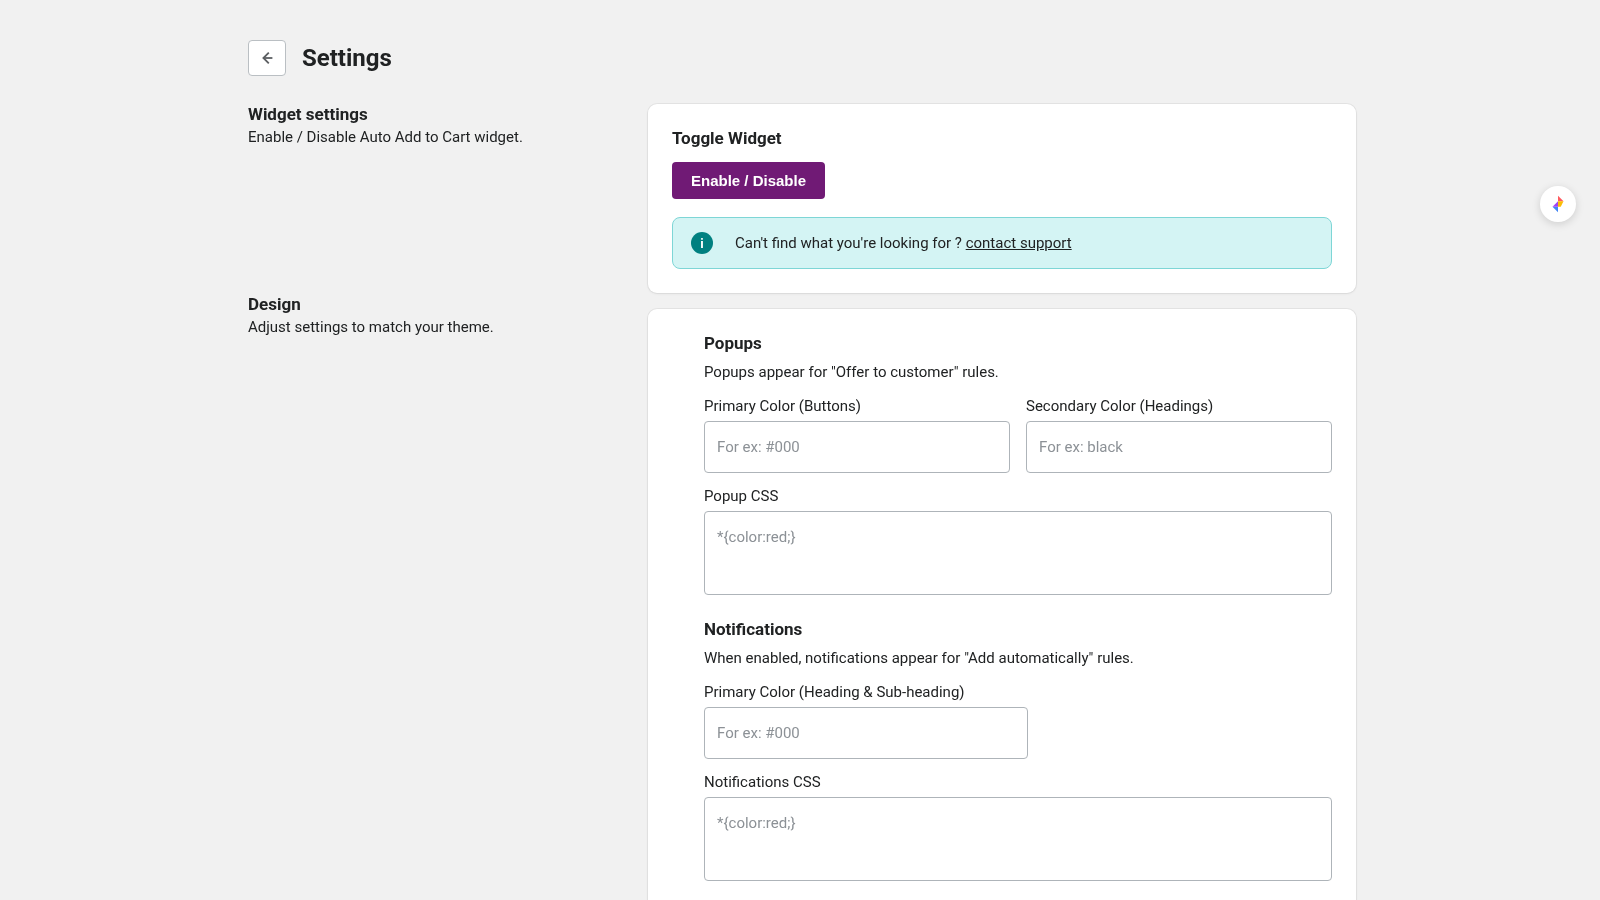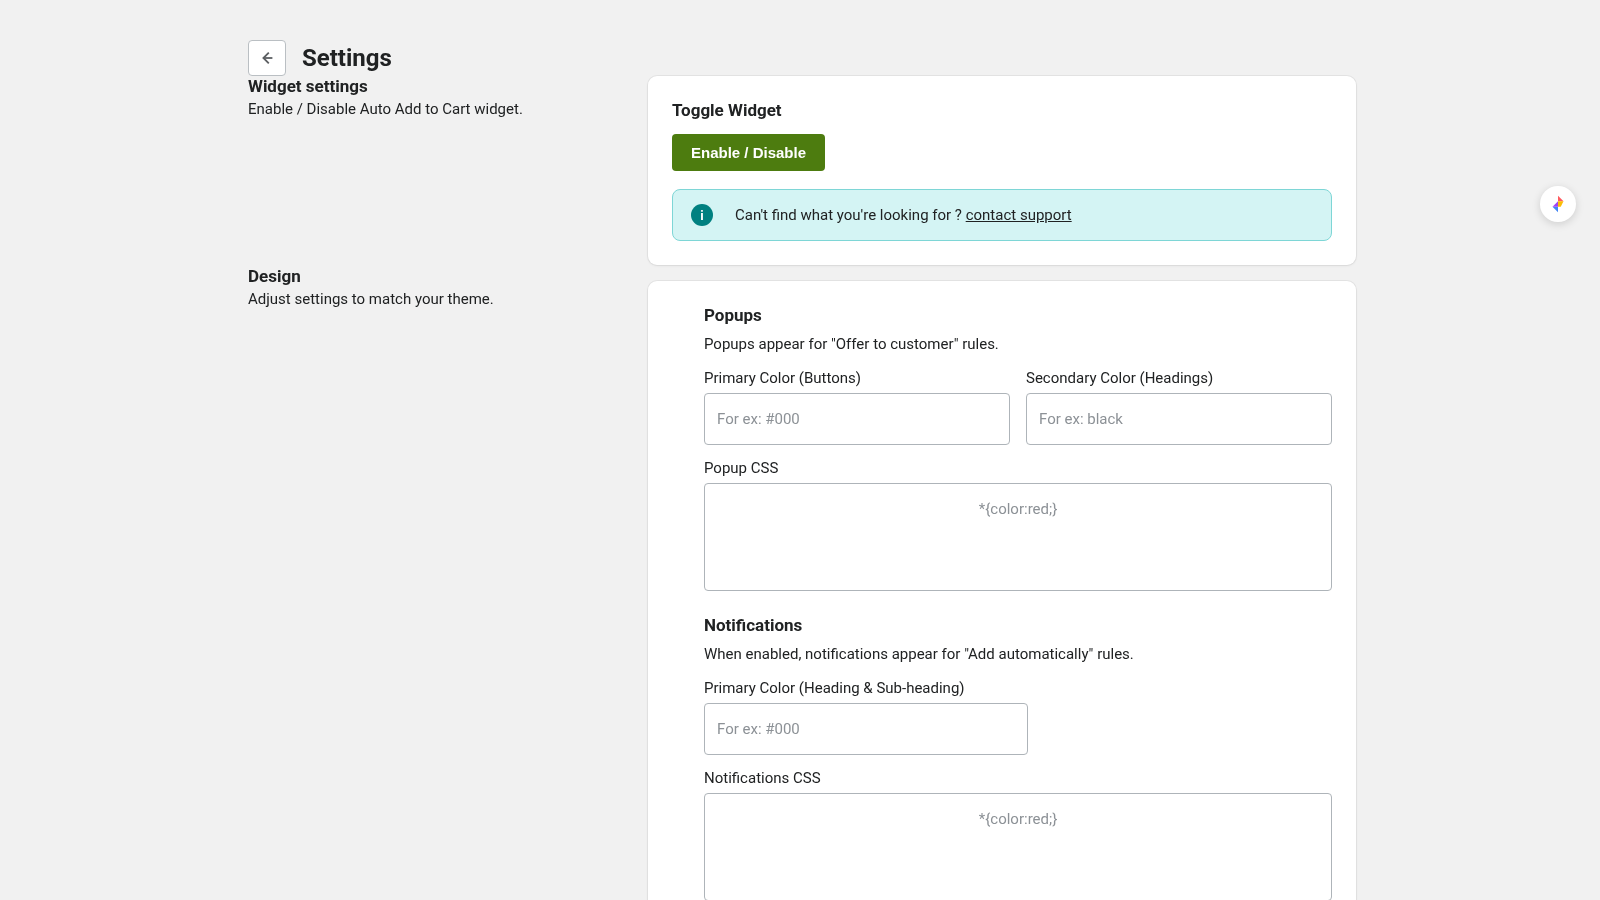--- a/index.html
+++ b/index.html
@@ -14,20 +14,21 @@
 .container {
   padding: 40px 0 0 0;
   max-width: 1460px;
   margin: 0 auto;
 }
 .header-row {
   display: flex;
   align-items: center;
   gap: 16px;
   margin-left: 178px;
+  margin-bottom: 28px;
   text-align: right;
 }
 .back-btn {
   width: 38px;
   height: 36px;
   background: #fff;
   border: 1px solid #babfc3;
   border-radius: 4px;
   display: flex;
   align-items: center;
@@ -75,21 +76,21 @@
 .btn {
   display: inline-block;
   padding: 9px 18px;
   border-radius: 4px;
   font-size: 15px;
   font-weight: 600;
   cursor: pointer;
   border: 1px solid transparent;
 }
 .btn-primary {
-  background: #4d7c0f;
+  background: #701a75;
   color: #fff;
 }
 .banner {
   margin-top: 18px;
   background: #d4f4f4;
   border: 1px solid #7ed6d6;
   border-radius: 8px;
   padding: 14px 18px;
   display: flex;
   align-items: center;
@@ -139,23 +140,22 @@
   border: 1px solid #aeb4b9;
   border-radius: 4px;
   font-size: 15px;
   font-family: inherit;
   color: #202223;
 }
 .text-input::placeholder, .textarea-input::placeholder {
   color: #8c9196;
 }
 .textarea-input {
-  height: 108px;
+  height: 84px;
   resize: none;
-  text-align: center;
 }
 .half { width: 324px; }
 .section-block { margin-bottom: 20px; margin-left: 32px; }
 .section-block h4 {
   font-size: 17px;
   font-weight: 700;
   margin-bottom: 10px;
 }
 .floating-badge {
   position: fixed;

